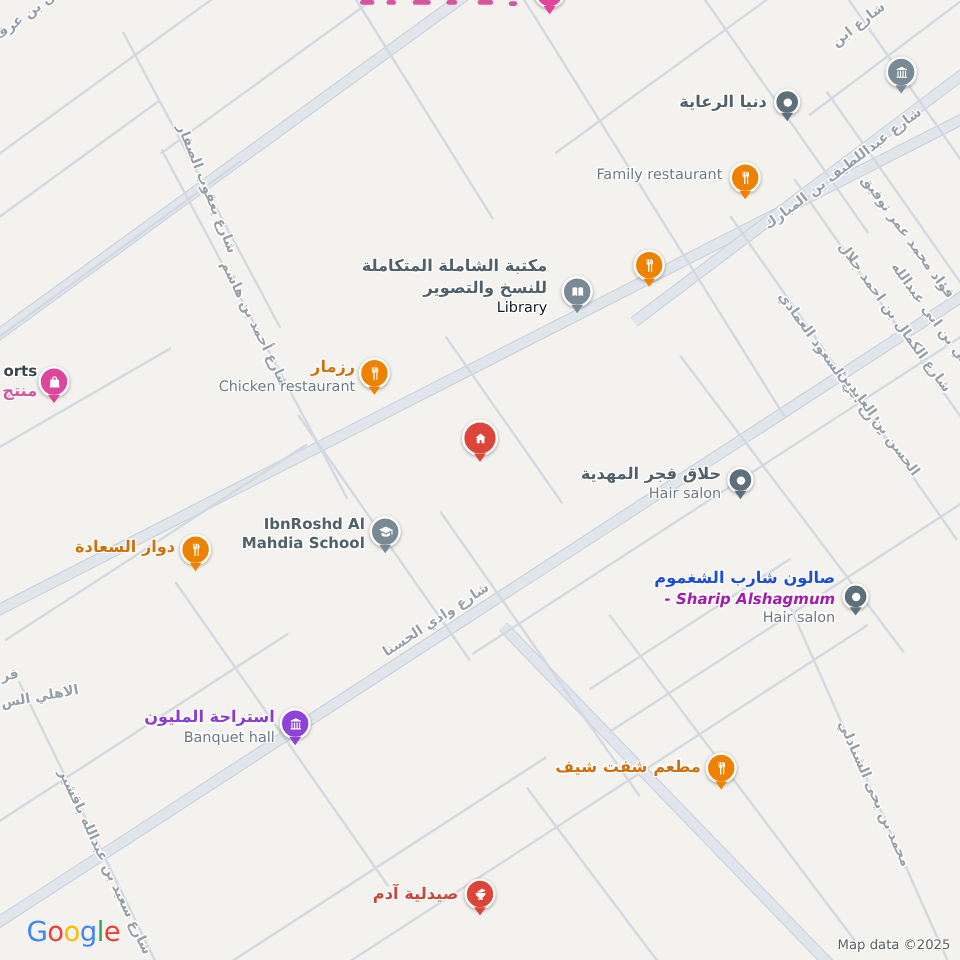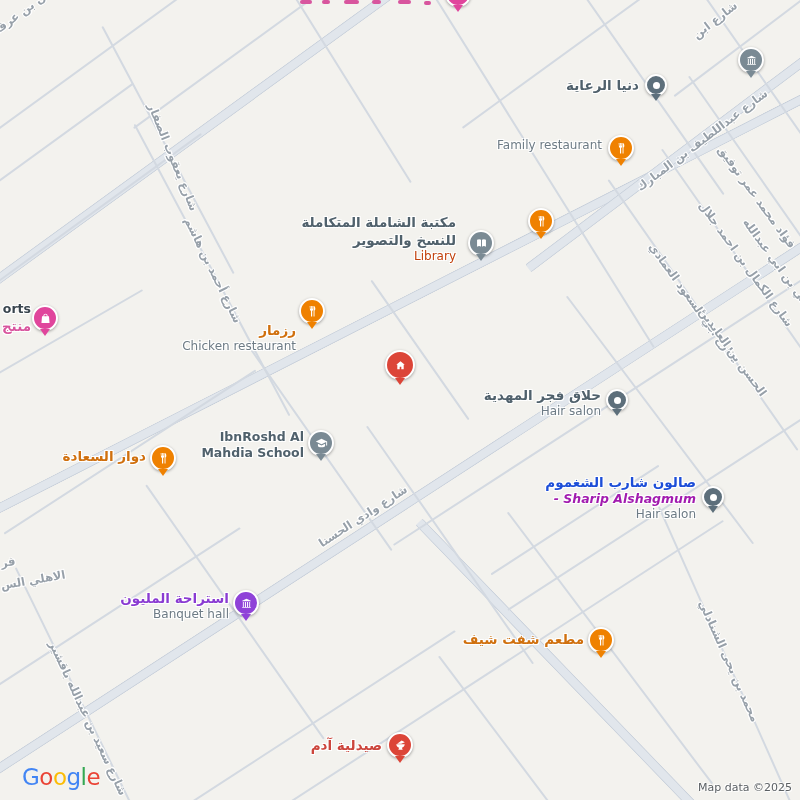--- a/index.html
+++ b/index.html
@@ -119,33 +119,33 @@
               <path fill="#fff" d="M6.8 2h1.5v5h1V2h1.5v5h1V2h1.5v6.2c0 1.2-.8 2.2-1.9 2.5V21H9.2V10.7c-1.1-.3-1.9-1.3-1.9-2.5L6.8 2z"></path>
               <path fill="#fff" d="M15 2c1.3.9 2.2 2.9 2.2 4.9 0 1.6-.6 2.9-1.5 3.4V21H14V2h1z"></path>
             </svg>
           </span>
     </div>
   </div>
       <div class="poi" style="left: 481px; top: 243px;">
     <div class="label" style="right: 25px; top: -30px;">
           <div class="lline l-ar" dir="rtl" style="color: rgb(80, 97, 108);">مكتبة الشاملة المتكاملة</div>
           <div class="lline l-ar" dir="rtl" style="color: rgb(80, 97, 108);">للنسخ والتصوير</div>
-          <div class="lline l-en" dir="ltr" style="color: #c2410c;">Library</div>
+          <div class="lline l-en" dir="ltr" style="color: #0f172a;">Library</div>
         </div>
     <div class="marker" style="--mc: #7a8a94; background: rgb(122, 138, 148); width: 22px; height: 22px;">
       <span class="micon">
             <svg viewBox="0 0 24 24">
               <path fill="#fff" d="M3.8 5.3c2.6-1.3 5.1-1.3 7.3 0v12.5c-2.2-1.3-4.7-1.3-7.3 0V5.3z"></path>
               <path fill="#fff" d="M20.2 5.3c-2.6-1.3-5.1-1.3-7.3 0v12.5c2.2-1.3 4.7-1.3 7.3 0V5.3z"></path>
             </svg>
           </span>
     </div>
   </div>
       <div class="poi" style="left: 312px; top: 311px;">
-    <div class="label" style="right: 16px; top: -14px; margin-top: 24px;">
+    <div class="label" style="right: 16px; top: -14px;">
           <div class="lline l-ar" dir="rtl" style="color: rgb(208, 112, 14);">رزمار</div>
           <div class="lline l-en" dir="ltr" style="color: rgb(109, 123, 133);">Chicken restaurant</div>
         </div>
     <div class="marker" style="--mc: #ef8100; background: rgb(239, 129, 0); width: 22px; height: 22px;">
       <span class="micon">
             <svg viewBox="0 0 24 24">
               <path fill="#fff" d="M6.8 2h1.5v5h1V2h1.5v5h1V2h1.5v6.2c0 1.2-.8 2.2-1.9 2.5V21H9.2V10.7c-1.1-.3-1.9-1.3-1.9-2.5L6.8 2z"></path>
               <path fill="#fff" d="M15 2c1.3.9 2.2 2.9 2.2 4.9 0 1.6-.6 2.9-1.5 3.4V21H14V2h1z"></path>
             </svg>
           </span>

